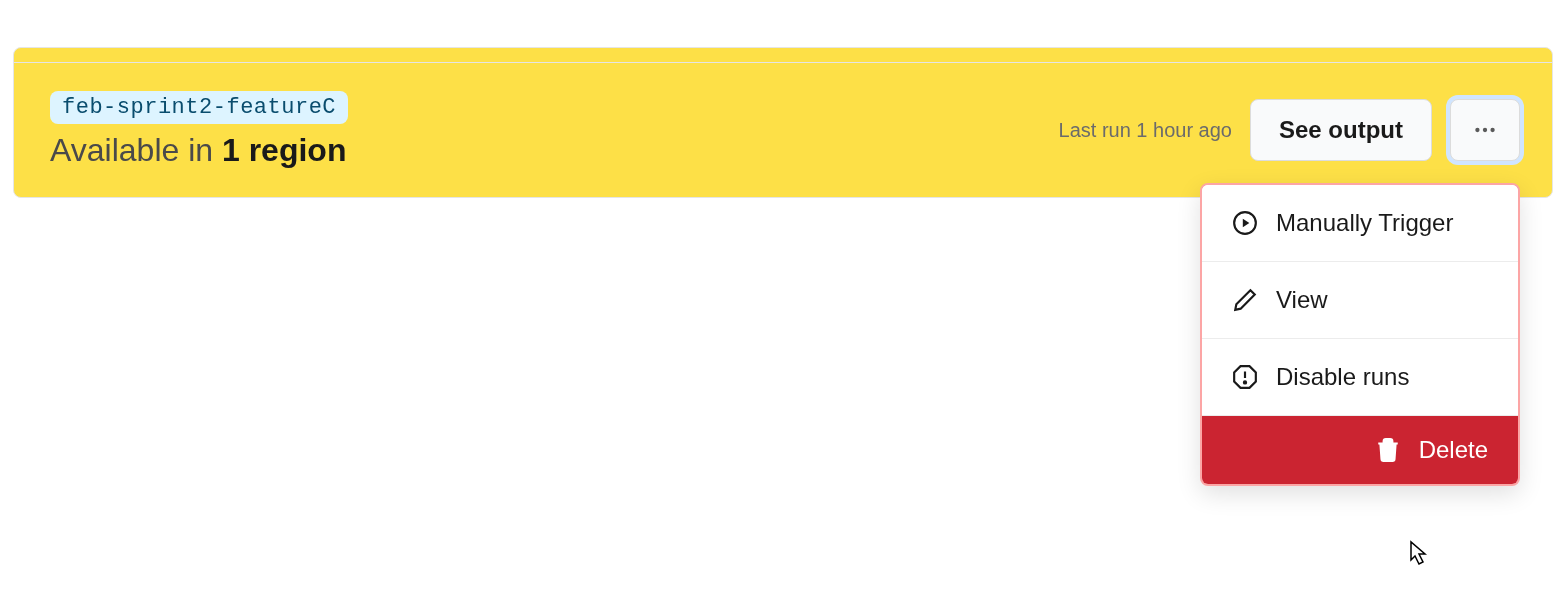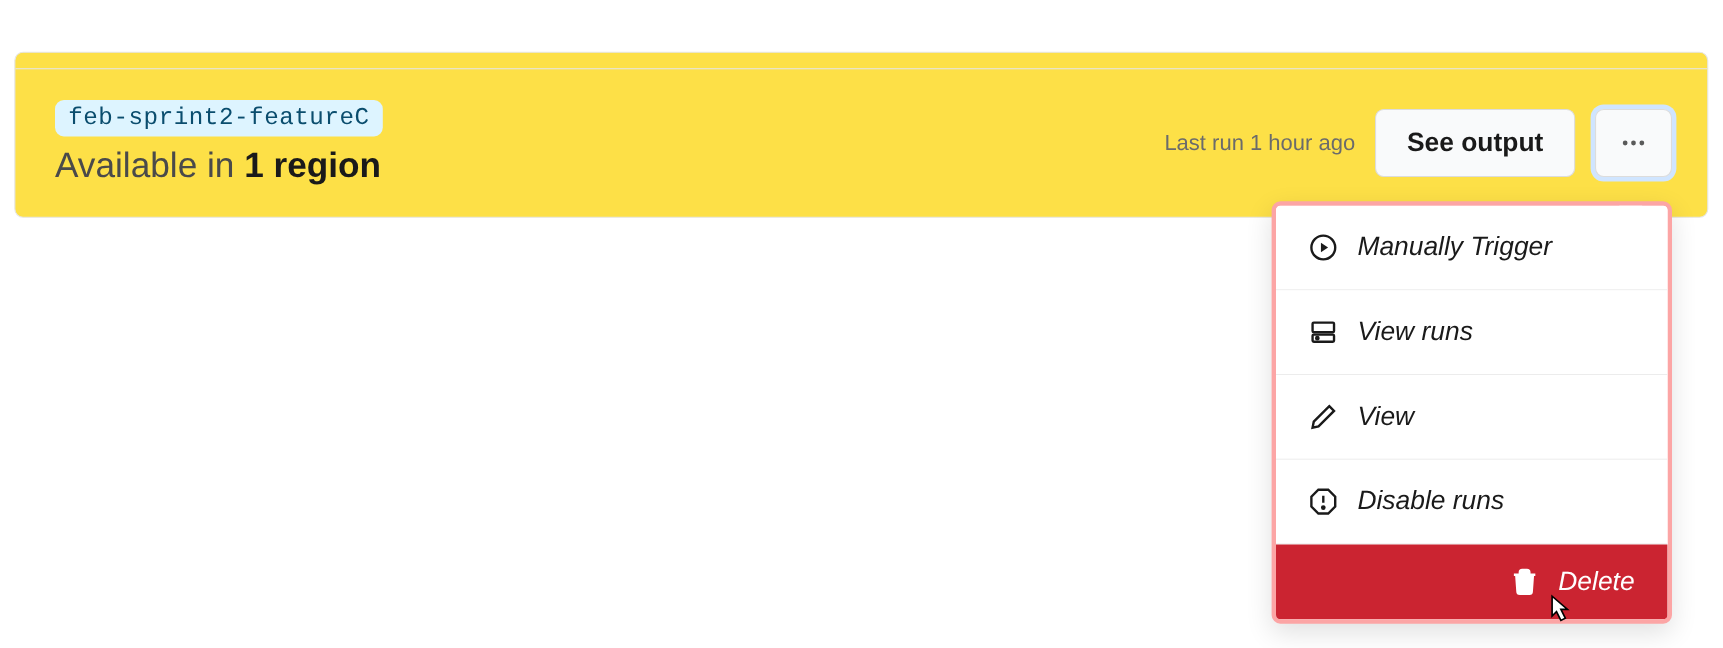--- a/index.html
+++ b/index.html
@@ -93,27 +93,26 @@
       box-shadow: 0 0 0 4px #d0e5ff;
     }
     .more-btn svg {
       width: 26px;
       height: 26px;
     }
     .dropdown {
       position: absolute;
       right: 32px;
       top: 135px;
-      width: 364px;
-      background: #ffffff;
-      border: 4px solid #fca5a5;
+      width: 320px;
+      background: #ffffff;
+      border: 2px solid #fca5a5;
       border-radius: 8px;
       box-shadow: 0 8px 24px rgba(0,0,0,0.12);
       overflow: hidden;
-      font-style: italic;
     }
     .dropdown::before {
       content: '';
       position: absolute;
       top: -8px;
       right: 26px;
       width: 14px;
       height: 14px;
       background: #ffffff;
       border-left: 1px solid #e0e0e0;
@@ -187,28 +186,20 @@
   <div class="dropdown">
     <div class="dropdown-item">
       <svg viewBox="0 0 24 24" fill="none" stroke="#1a1a1a" stroke-width="2">
         <circle cx="12" cy="12" r="10"></circle>
         <path d="M10 8 L16 12 L10 16 Z" fill="#1a1a1a" stroke="none"></path>
       </svg>
       <span>Manually Trigger</span>
     </div>
     <div class="dropdown-item">
       <svg viewBox="0 0 24 24" fill="none" stroke="#1a1a1a" stroke-width="2">
-        <rect x="3" y="4" width="18" height="8" rx="1"></rect>
-        <rect x="3" y="14" width="18" height="6" rx="1"></rect>
-        <circle cx="7" cy="17" r="1" fill="#1a1a1a"></circle>
-      </svg>
-      <span>View runs</span>
-    </div>
-    <div class="dropdown-item">
-      <svg viewBox="0 0 24 24" fill="none" stroke="#1a1a1a" stroke-width="2">
         <path d="M17 3 L21 7 L8 20 L3 21 L4 16 Z"></path>
       </svg>
       <span>View</span>
     </div>
     <div class="dropdown-item">
       <svg viewBox="0 0 24 24" fill="none" stroke="#1a1a1a" stroke-width="2">
         <polygon points="7.86 2 16.14 2 22 7.86 22 16.14 16.14 22 7.86 22 2 16.14 2 7.86"></polygon>
         <line x1="12" y1="7" x2="12" y2="13"></line>
         <circle cx="12" cy="17" r="1" fill="#1a1a1a"></circle>
       </svg>

